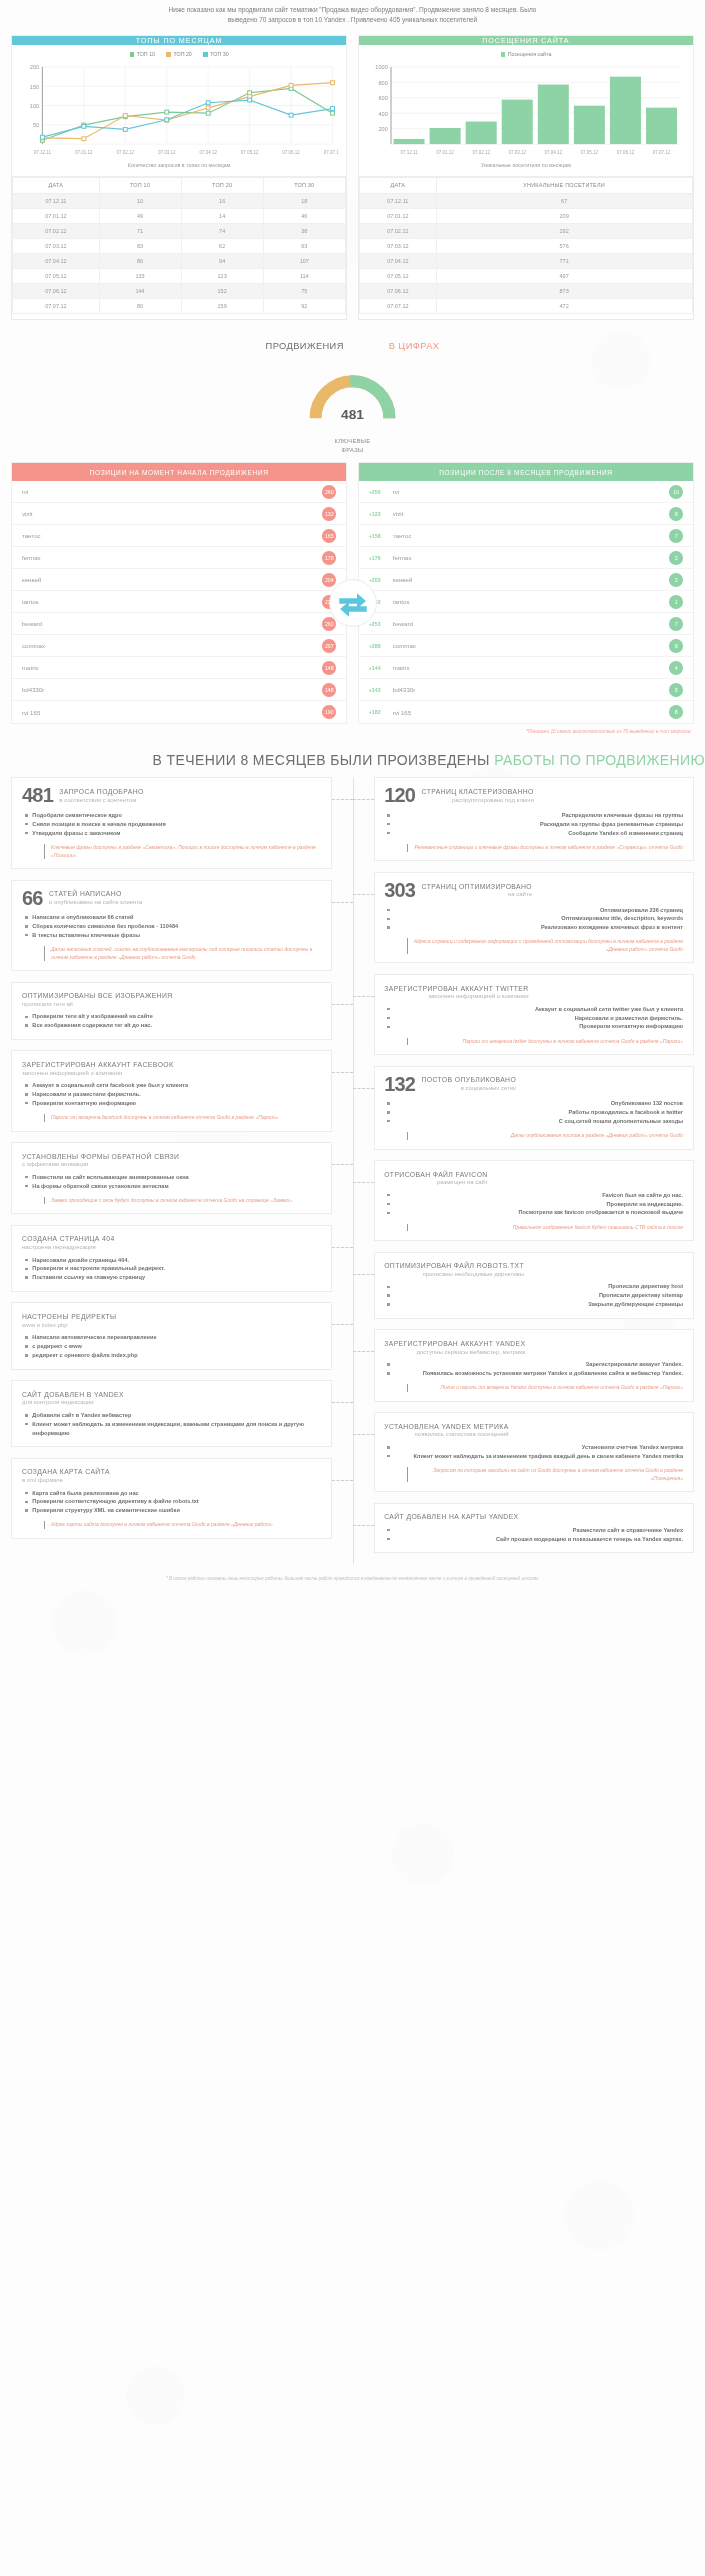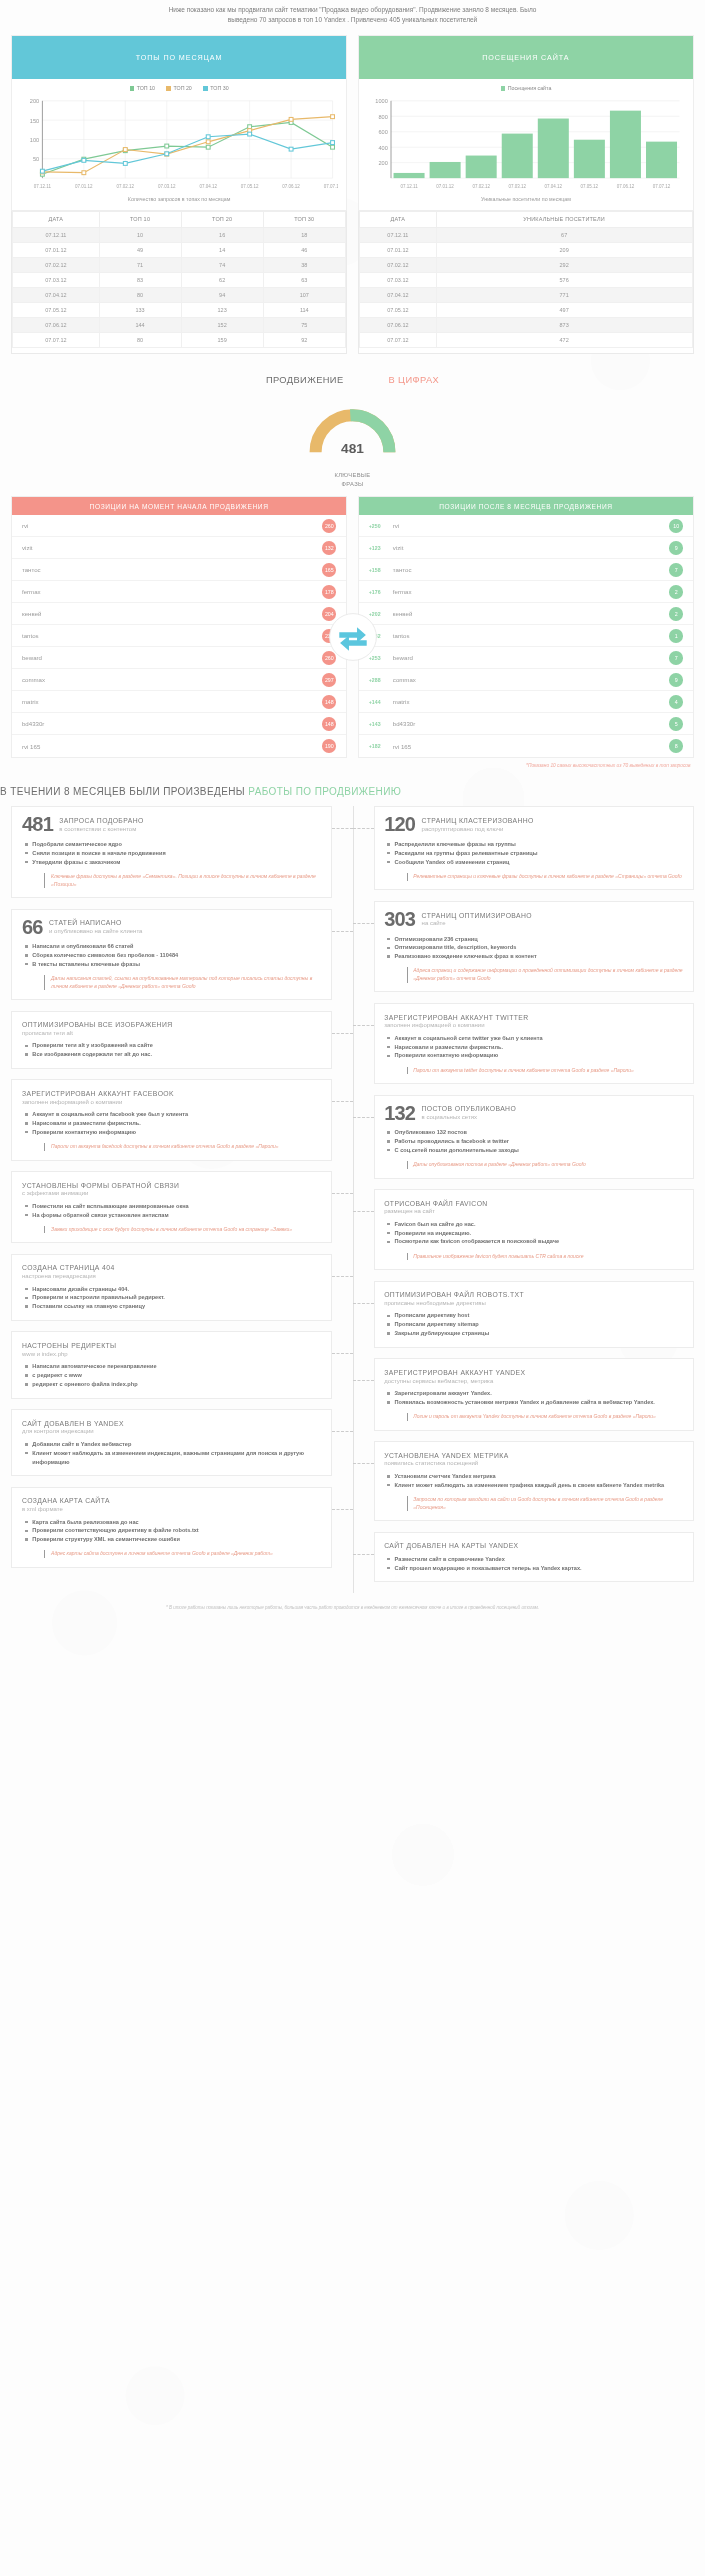--- a/index.html
+++ b/index.html
@@ -28,21 +28,21 @@
   .page { position:relative; z-index:1; }
 
   
   .main-title { text-align:center; padding-top:11.3px; font-size:11px; letter-spacing:0.3px; color:#666; }
   .main-title .accent { color:#f4978a; }
   .intro { text-align:center; font-size:6.5px; line-height:1.55; color:#7d7d7d; padding:4.8px 56px 0; }
 
   
   .charts { display:flex; gap:11.3px; padding:9.7px 11.3px 0; }
   .card { flex:1; background:#fff; border:0.8px solid #eee; }
-  .card-head { color:#fff; text-align:center; font-size:7.2px; letter-spacing:0.9px; padding:17px 0; }
+  .card-head { color:#fff; text-align:center; font-size:7.2px; letter-spacing:0.9px; padding:0 0; }
   .head-blue { background:#62c7d8; }
   .head-green { background:#8ed3a5; }
   .legend { display:flex; justify-content:center; gap:11.3px; padding:6.4px 0 1.6px; font-size:5.3px; color:#888; }
   .legend span.sw { width:4.8px; height:4.8px; display:inline-block; margin-right:2.4px; vertical-align:middle; }
   .plot { position:relative; height:95px; margin:3.2px 8px 1.6px 3.2px; }
   .plot svg { display:block; }
   .cap { text-align:center; font-size:5.3px; color:#999; padding:4px 0 7.2px; }
 
   
   .tables { display:flex; gap:11.3px; padding:0 11.3px; }
@@ -71,26 +71,26 @@
   .pos-delta { width:24px; color:#8ed3a5; font-size:5.2px; font-weight:bold; }
   .pos-name { flex:1; color:#9b9b9b; }
   .badge { width:13.7px; height:13.7px; border-radius:50%; color:#fff; font-size:5.3px;
            display:flex; align-items:center; justify-content:center; }
   .b-red { background:#f4948a; }
   .b-green { background:#8ed3a5; }
   .arrows { position:absolute; left:50%; top:121px; transform:translateX(-50%); z-index:3; }
   .footnote { text-align:right; font-size:4.8px; color:#f0a79c; font-style:italic; padding:4.8px 14.5px 0; }
 
   
-  .works-title { text-align:left; font-size:10px; letter-spacing:0.4px; color:#6d6d6d; padding:17.7px 0 9.7px; }
+  .works-title { text-align:right; font-size:14px; letter-spacing:0.4px; color:#6d6d6d; padding:17.7px 0 9.7px; }
   .works-title .accent { color:#8ed3a5; }
   .works { display:flex; gap:0; padding:0 11.3px; position:relative; }
   .col { width:50%; display:flex; flex-direction:column; }
   .col-left { padding-right:21px; align-items:flex-end; }
-  .col-right { padding-left:21px; align-items:flex-start; }
+  .col-right { padding-left:21px; align-items:flex-start;text-align:right; }
   .spine { position:absolute; left:50%; top:0; bottom:0; width:0.8px; background:#e2e2e2; }
   .item { width:100%; background:#fff; border:0.8px solid #ececec; padding:8px 9.7px 8.9px; margin-bottom:10.5px; position:relative; }
   .item .dash { position:absolute; top:21px; width:21px; border-top:0.8px dashed #ccc; }
   .col-left .item .dash { right:-22px; }
   .col-right .item .dash { left:-22px; }
   .ihead { display:flex; align-items:flex-start; gap:6.4px; }
   .big { font-size:20px; font-weight:bold; color:#6b6b6b; line-height:.95; letter-spacing:-0.8px; }
   .ititle { font-size:6.8px; letter-spacing:0.4px; color:#777; text-transform:uppercase; padding-top:1.6px; }
   .isub { font-size:6px; color:#b4b4b4; padding-top:1.6px; }
   ul.bul { list-style:none; margin:5.6px 0 0 3.2px; }
@@ -324,21 +324,21 @@
             <tr class="">
               <td>07.07.12</td>
               <td>472</td>
             </tr>
           </tbody>
       </table>
     </div>
   </div>
 
   <div class="sect-title">
-    <span>ПРОДВИЖЕНИЕ </span><span class="accent">В ЦИФРАХ</span>
+    <span>ПРОДВИЖЕНИЯ </span><span class="accent">В ЦИФРАХ</span>
   </div>
   <div class="gauges" id="gauges">
       <div class="gauge"><svg width="113" height="69" viewBox="0 0 140 86">
          <path d="M24,70 A46,46 0 0 1 116,70" fill="none" stroke="#e8b96a" stroke-width="15"></path>
          <path d="M24,70 A46,46 0 0 1 116,70" fill="none" stroke="#8ed3a5" stroke-width="15" stroke-dasharray="75.14689627386785 144.51326206513048" stroke-dashoffset="-69.36636579126262"></path>
        </svg>
        <div class="num">481</div>
        <div class="lab">КЛЮЧЕВЫЕ<br>ФРАЗЫ</div></div>
     </div>
 

